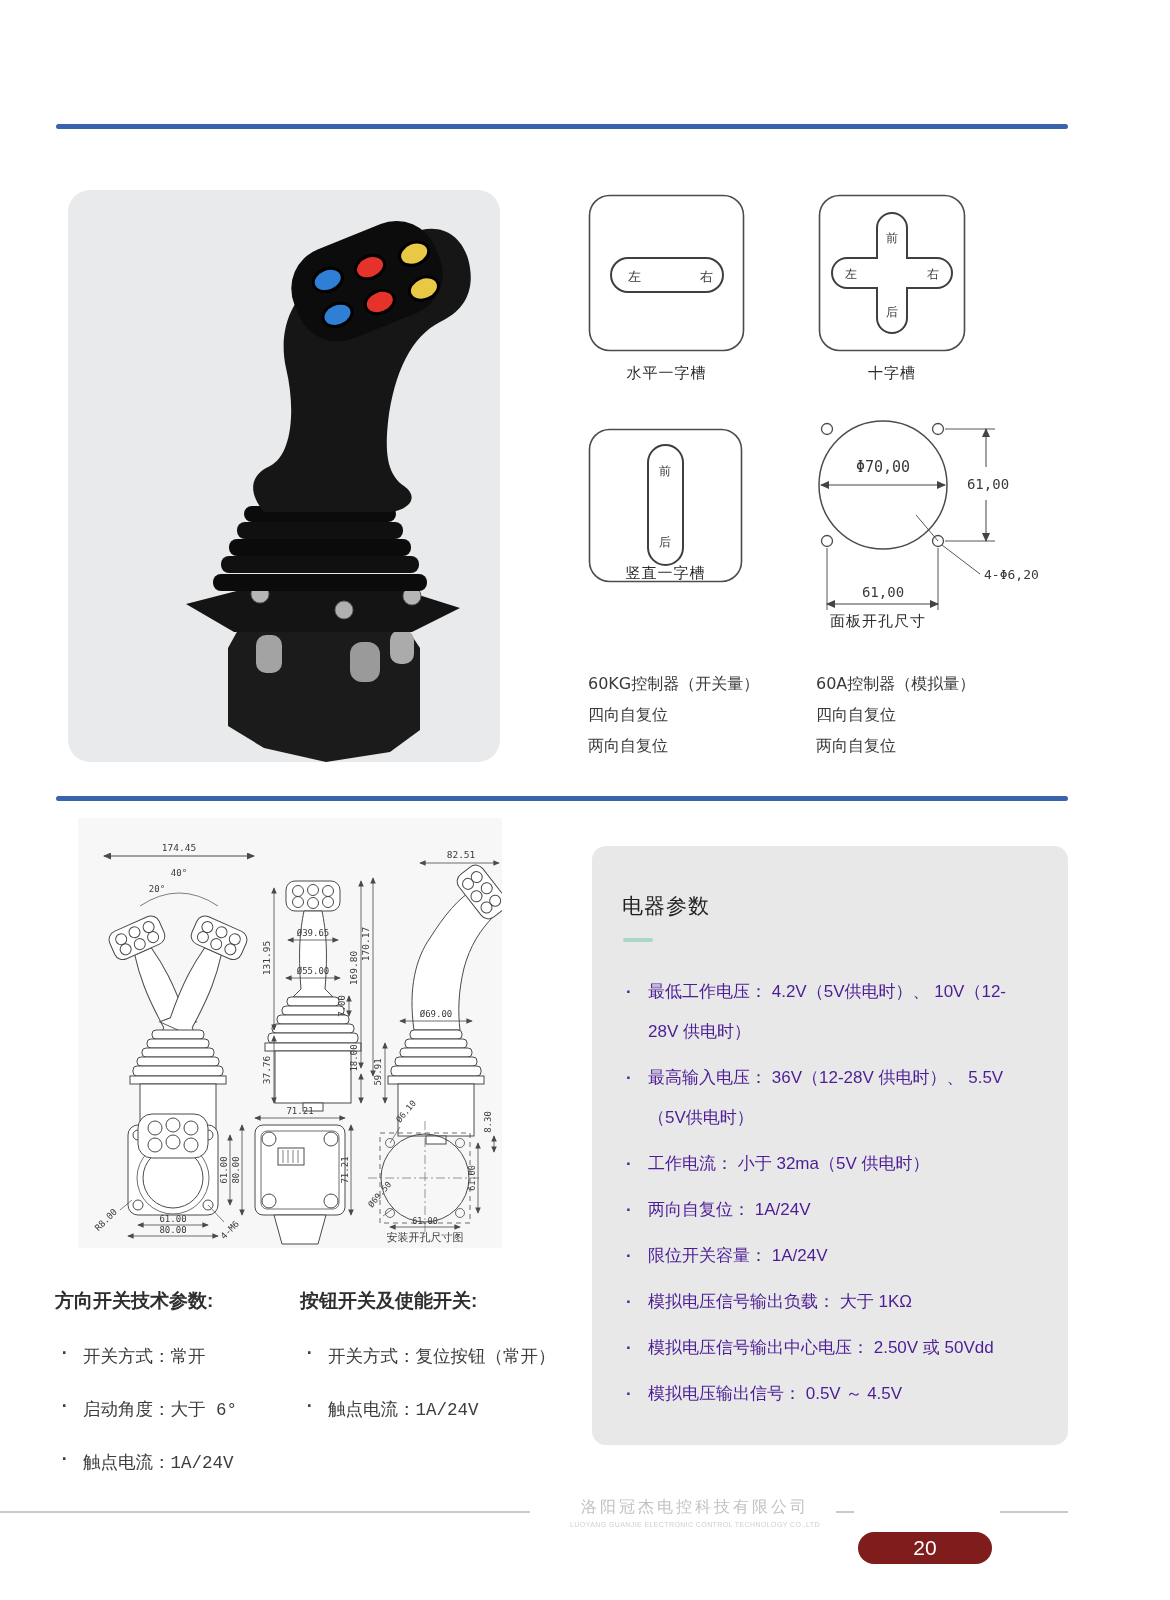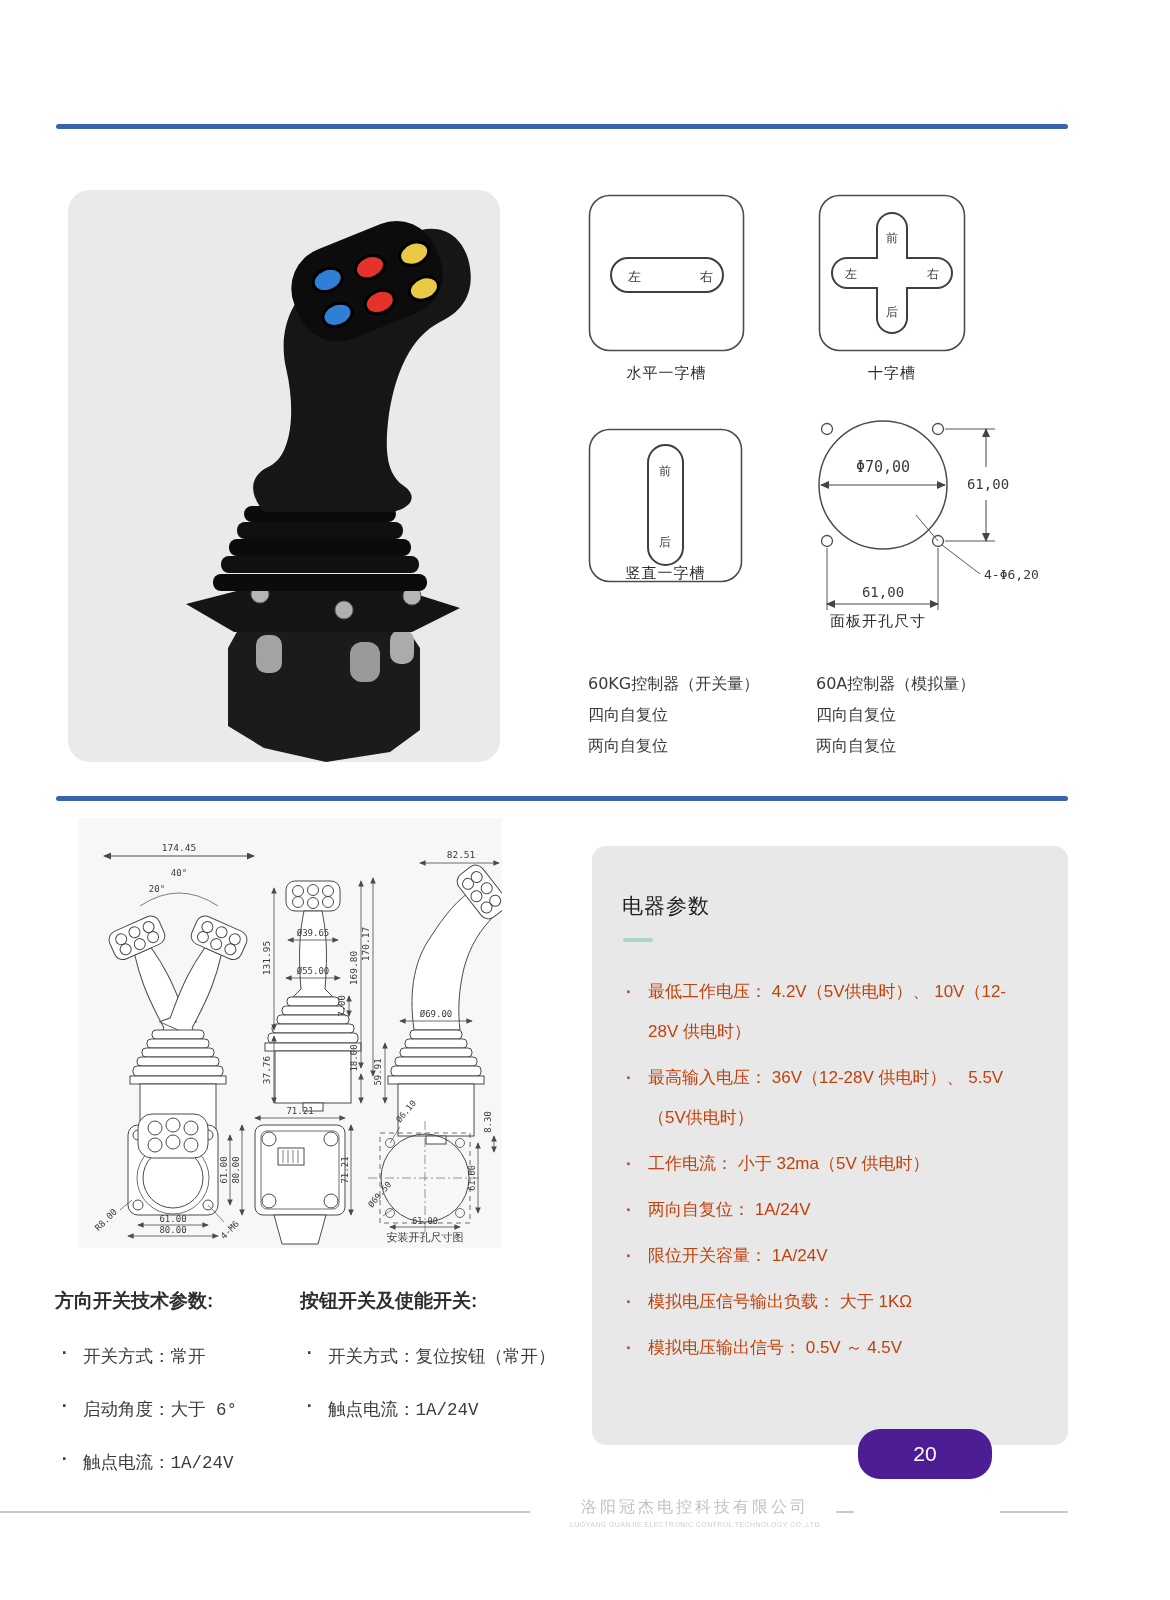--- a/index.html
+++ b/index.html
@@ -33,33 +33,33 @@
   .spec-col h3 { font-size:19px; color:#2e2e2e; font-weight:bold; margin-bottom:30px; }
   .spec-col ul { list-style:none;font-family:Liberation Mono, monospace; }
   .spec-col li { font-size:17.5px; color:#3c3c3c; margin-bottom:29px; padding-left:28px; position:relative; }
   .spec-col li::before { content:"·"; position:absolute; left:4px; top:-1px; font-weight:bold; }
 
   .elec-panel { position:absolute; left:592px; top:846px; width:476px; height:599px;
                 background:#e8e8e8; border-radius:14px; }
   .elec-panel h2 { margin:46px 0 0 30px; font-size:21px; color:#1f1f1f; font-weight:normal; letter-spacing:1px; }
   .elec-underline { width:30px; height:4px; background:#a9d6c9; border-radius:2px; margin:18px 0 0 31px; }
   .elec-panel ul { list-style:none; margin:30px 34px 0 30px; }
-  .elec-panel li { font-size:17px; color:#c2410c; line-height:40px; margin-bottom:6px;
+  .elec-panel li { font-size:17px; color:#4c1d95; line-height:40px; margin-bottom:6px;
                    padding-left:26px; position:relative; }
   .elec-panel li::before { content:"·"; position:absolute; left:4px; top:0; font-weight:bold; }
 
   .fline { position:absolute; height:2px; background:#c9c9c9; top:1511px; }
   #fline-left { left:0; width:530px; }
   #fline-dash { left:836px; width:18px; }
   #fline-right { left:1000px; width:68px; }
   .company { position:absolute; left:558px; top:1497px; width:274px; text-align:center; }
   .company .cn { font-size:16px; color:#c2c2c5; letter-spacing:3px; }
   .company .en { font-size:7px; color:#cfcfd2; letter-spacing:0.4px; margin-top:3px; }
-  .page-pill { position:absolute; left:858px; top:1429px; width:134px; height:50px;
-               background:#4c1d95; border-radius:22px; color:#ffffff; font-size:21px;
+  .page-pill { position:absolute; left:858px; top:1532px; width:134px; height:32px;
+               background:#7f1d1d; border-radius:22px; color:#ffffff; font-size:21px;
                display:flex; align-items:center; justify-content:center; }
 
   svg text { font-family:"DejaVu Sans Mono", monospace; fill:#3a3a3a; }
   svg text.cjk { font-family:"DejaVu Sans", sans-serif; }
 </style>
 </head>
 <body>
 
 <div>
 
@@ -346,20 +346,21 @@
   <div class="elec-panel">
     <h2>电器参数</h2>
     <div class="elec-underline"></div>
     <ul>
       <li>最低工作电压： 4.2V（5V供电时）、 10V（12-28V 供电时）</li>
       <li>最高输入电压： 36V（12-28V 供电时）、 5.5V（5V供电时）</li>
       <li>工作电流： 小于 32ma（5V 供电时）</li>
       <li>两向自复位： 1A/24V</li>
       <li>限位开关容量： 1A/24V</li>
       <li>模拟电压信号输出负载： 大于 1KΩ</li>
+      <li>模拟电压信号输出中心电压： 2.50V 或 50Vdd</li>
       <li>模拟电压输出信号：  0.5V ～ 4.5V</li>
     </ul>
   </div>
 
   <div class="fline" id="fline-left"></div>
   <div class="company">
     <div class="cn">洛阳冠杰电控科技有限公司</div>
     <div class="en">LUOYANG GUANJIE ELECTRONIC CONTROL TECHNOLOGY CO.,LTD</div>
   </div>
   <div class="fline" id="fline-dash"></div>

